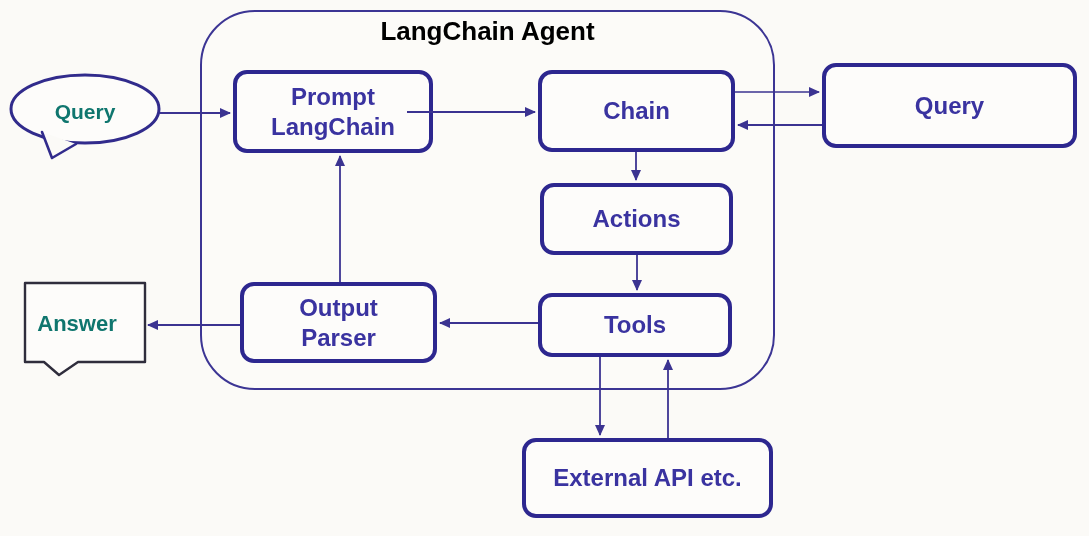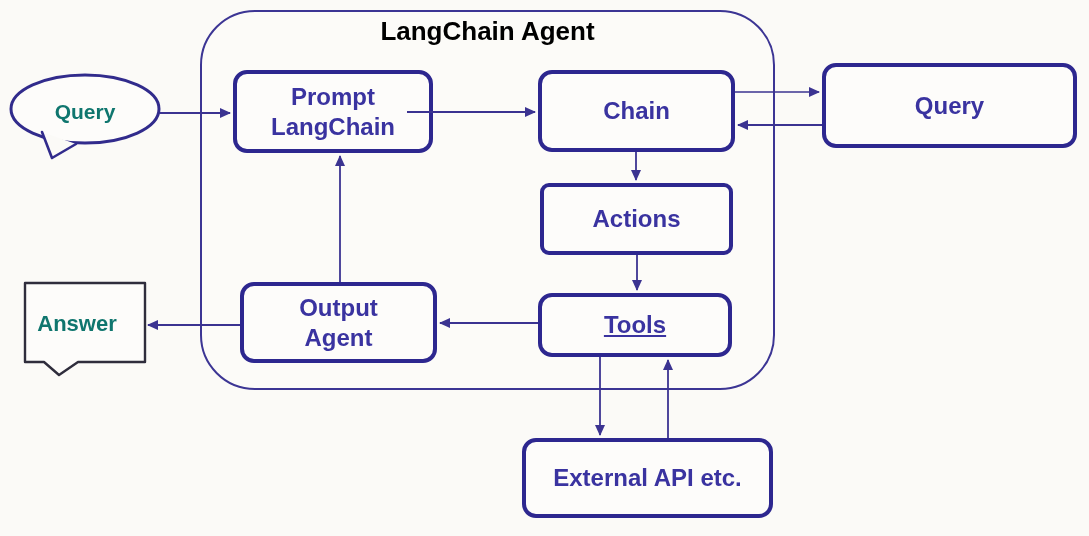--- a/index.html
+++ b/index.html
@@ -49,22 +49,22 @@
     color:#0f766e;font-weight:bold;
     text-align:center;
     z-index:4;
   }
   #lbl-query{left:25px;top:100px;width:120px;font-size:21px;}
   #lbl-answer{left:25px;top:311px;width:104px;font-size:22px;}
   
   #node-prompt-template{left:233px;top:70px;width:200px;height:83px;}
   #node-chain{left:538px;top:70px;width:197px;height:82px;justify-content:center;}
   #node-llms{left:822px;top:63px;width:255px;height:85px;}
-  #node-actions{left:540px;top:183px;width:193px;height:72px;border-radius:9px;}
-  #node-tools{left:538px;top:293px;width:194px;height:64px;text-decoration:underline;}
+  #node-actions{left:540px;top:183px;width:193px;height:72px;}
+  #node-tools{left:538px;top:293px;width:194px;height:64px;}
   #node-output-parser{left:240px;top:282px;width:197px;height:81px;}
   #node-external-api{left:522px;top:438px;width:251px;height:80px;justify-content:center;}
 </style>
 </head>
 <body>
 
 <div class="canvas">
 
   <div class="container-box"></div>
   <div class="diagram-title">LangChain Agent</div>
@@ -85,21 +85,21 @@
   <div class="node" id="node-actions">
     <span>Actions</span>
   </div>
 
   <div class="node" id="node-tools">
     <span>Tools</span>
   </div>
 
   <div class="node" id="node-output-parser">
     <span>Output</span>
-    <span>Agent</span>
+    <span>Parser</span>
   </div>
 
   <div class="node" id="node-external-api">
     <span>External API etc.</span>
   </div>
 
   <svg class="wires" width="1089" height="536" viewBox="0 0 1089 536">
     <defs>
       <marker id="ah" markerUnits="userSpaceOnUse" markerWidth="12" markerHeight="12" refX="10" refY="5" orient="auto">
         <path d="M0,0 L11,5 L0,10 Z" fill="#3b3391"></path>

